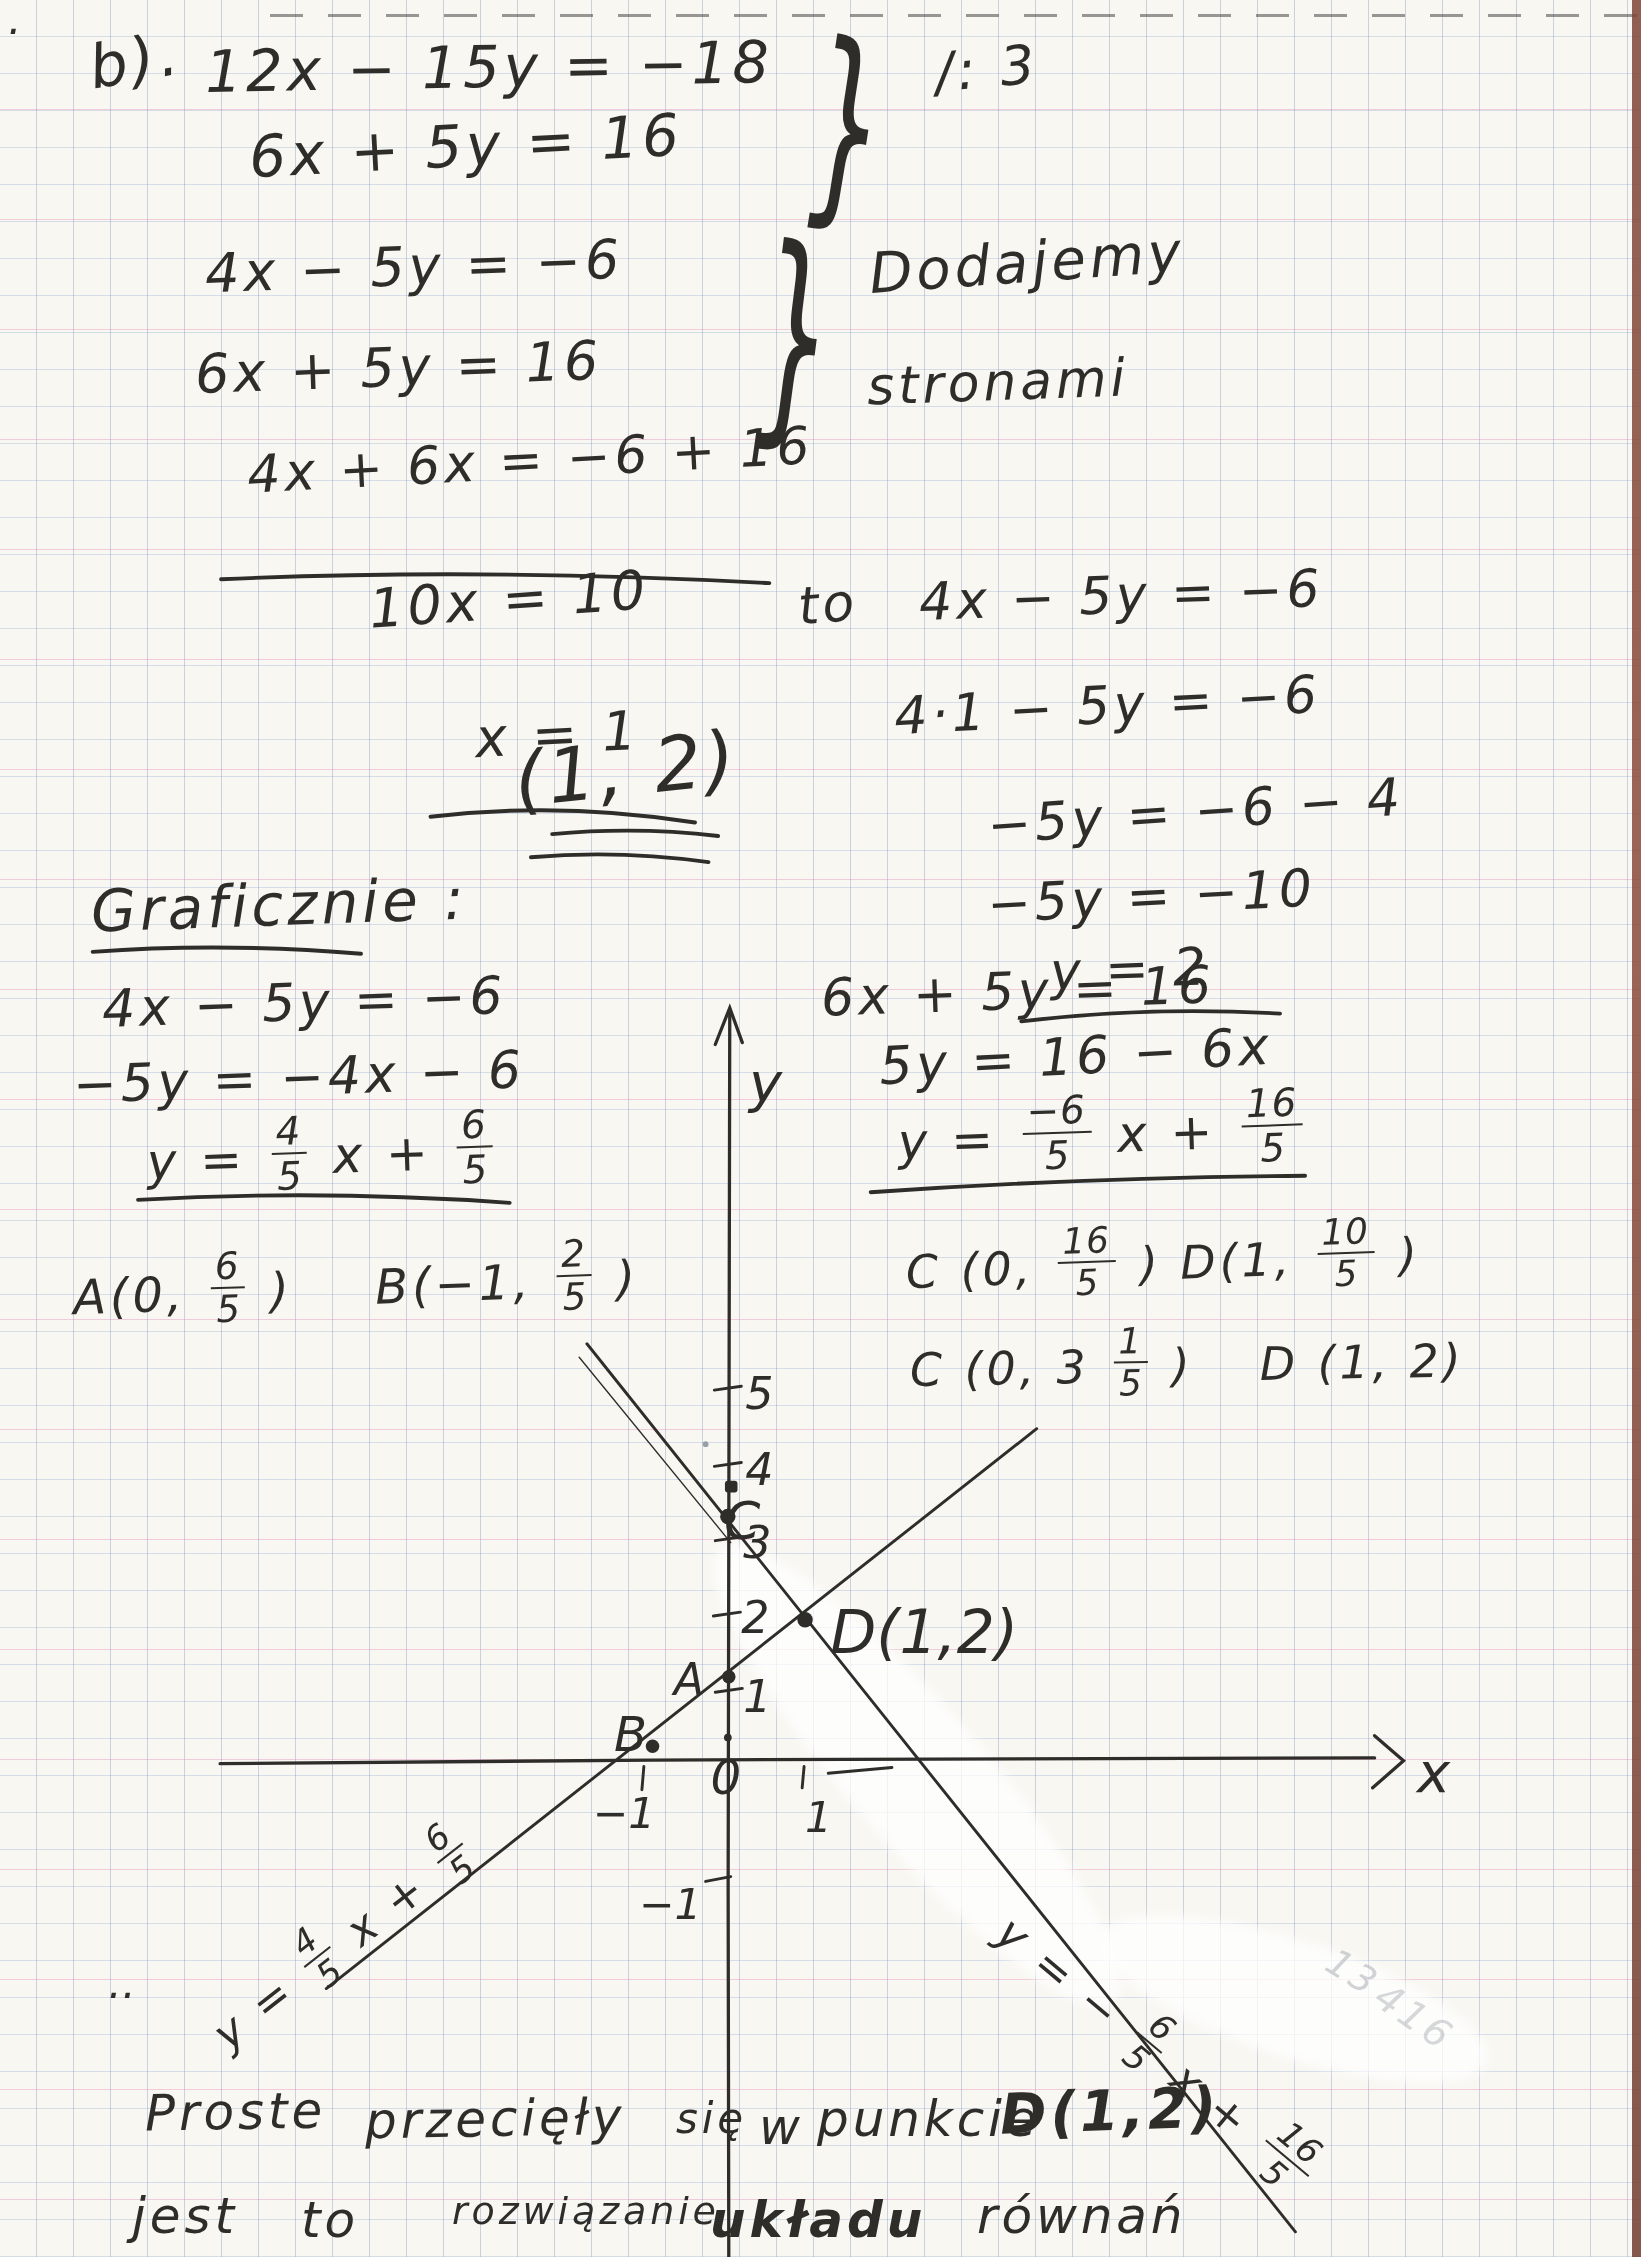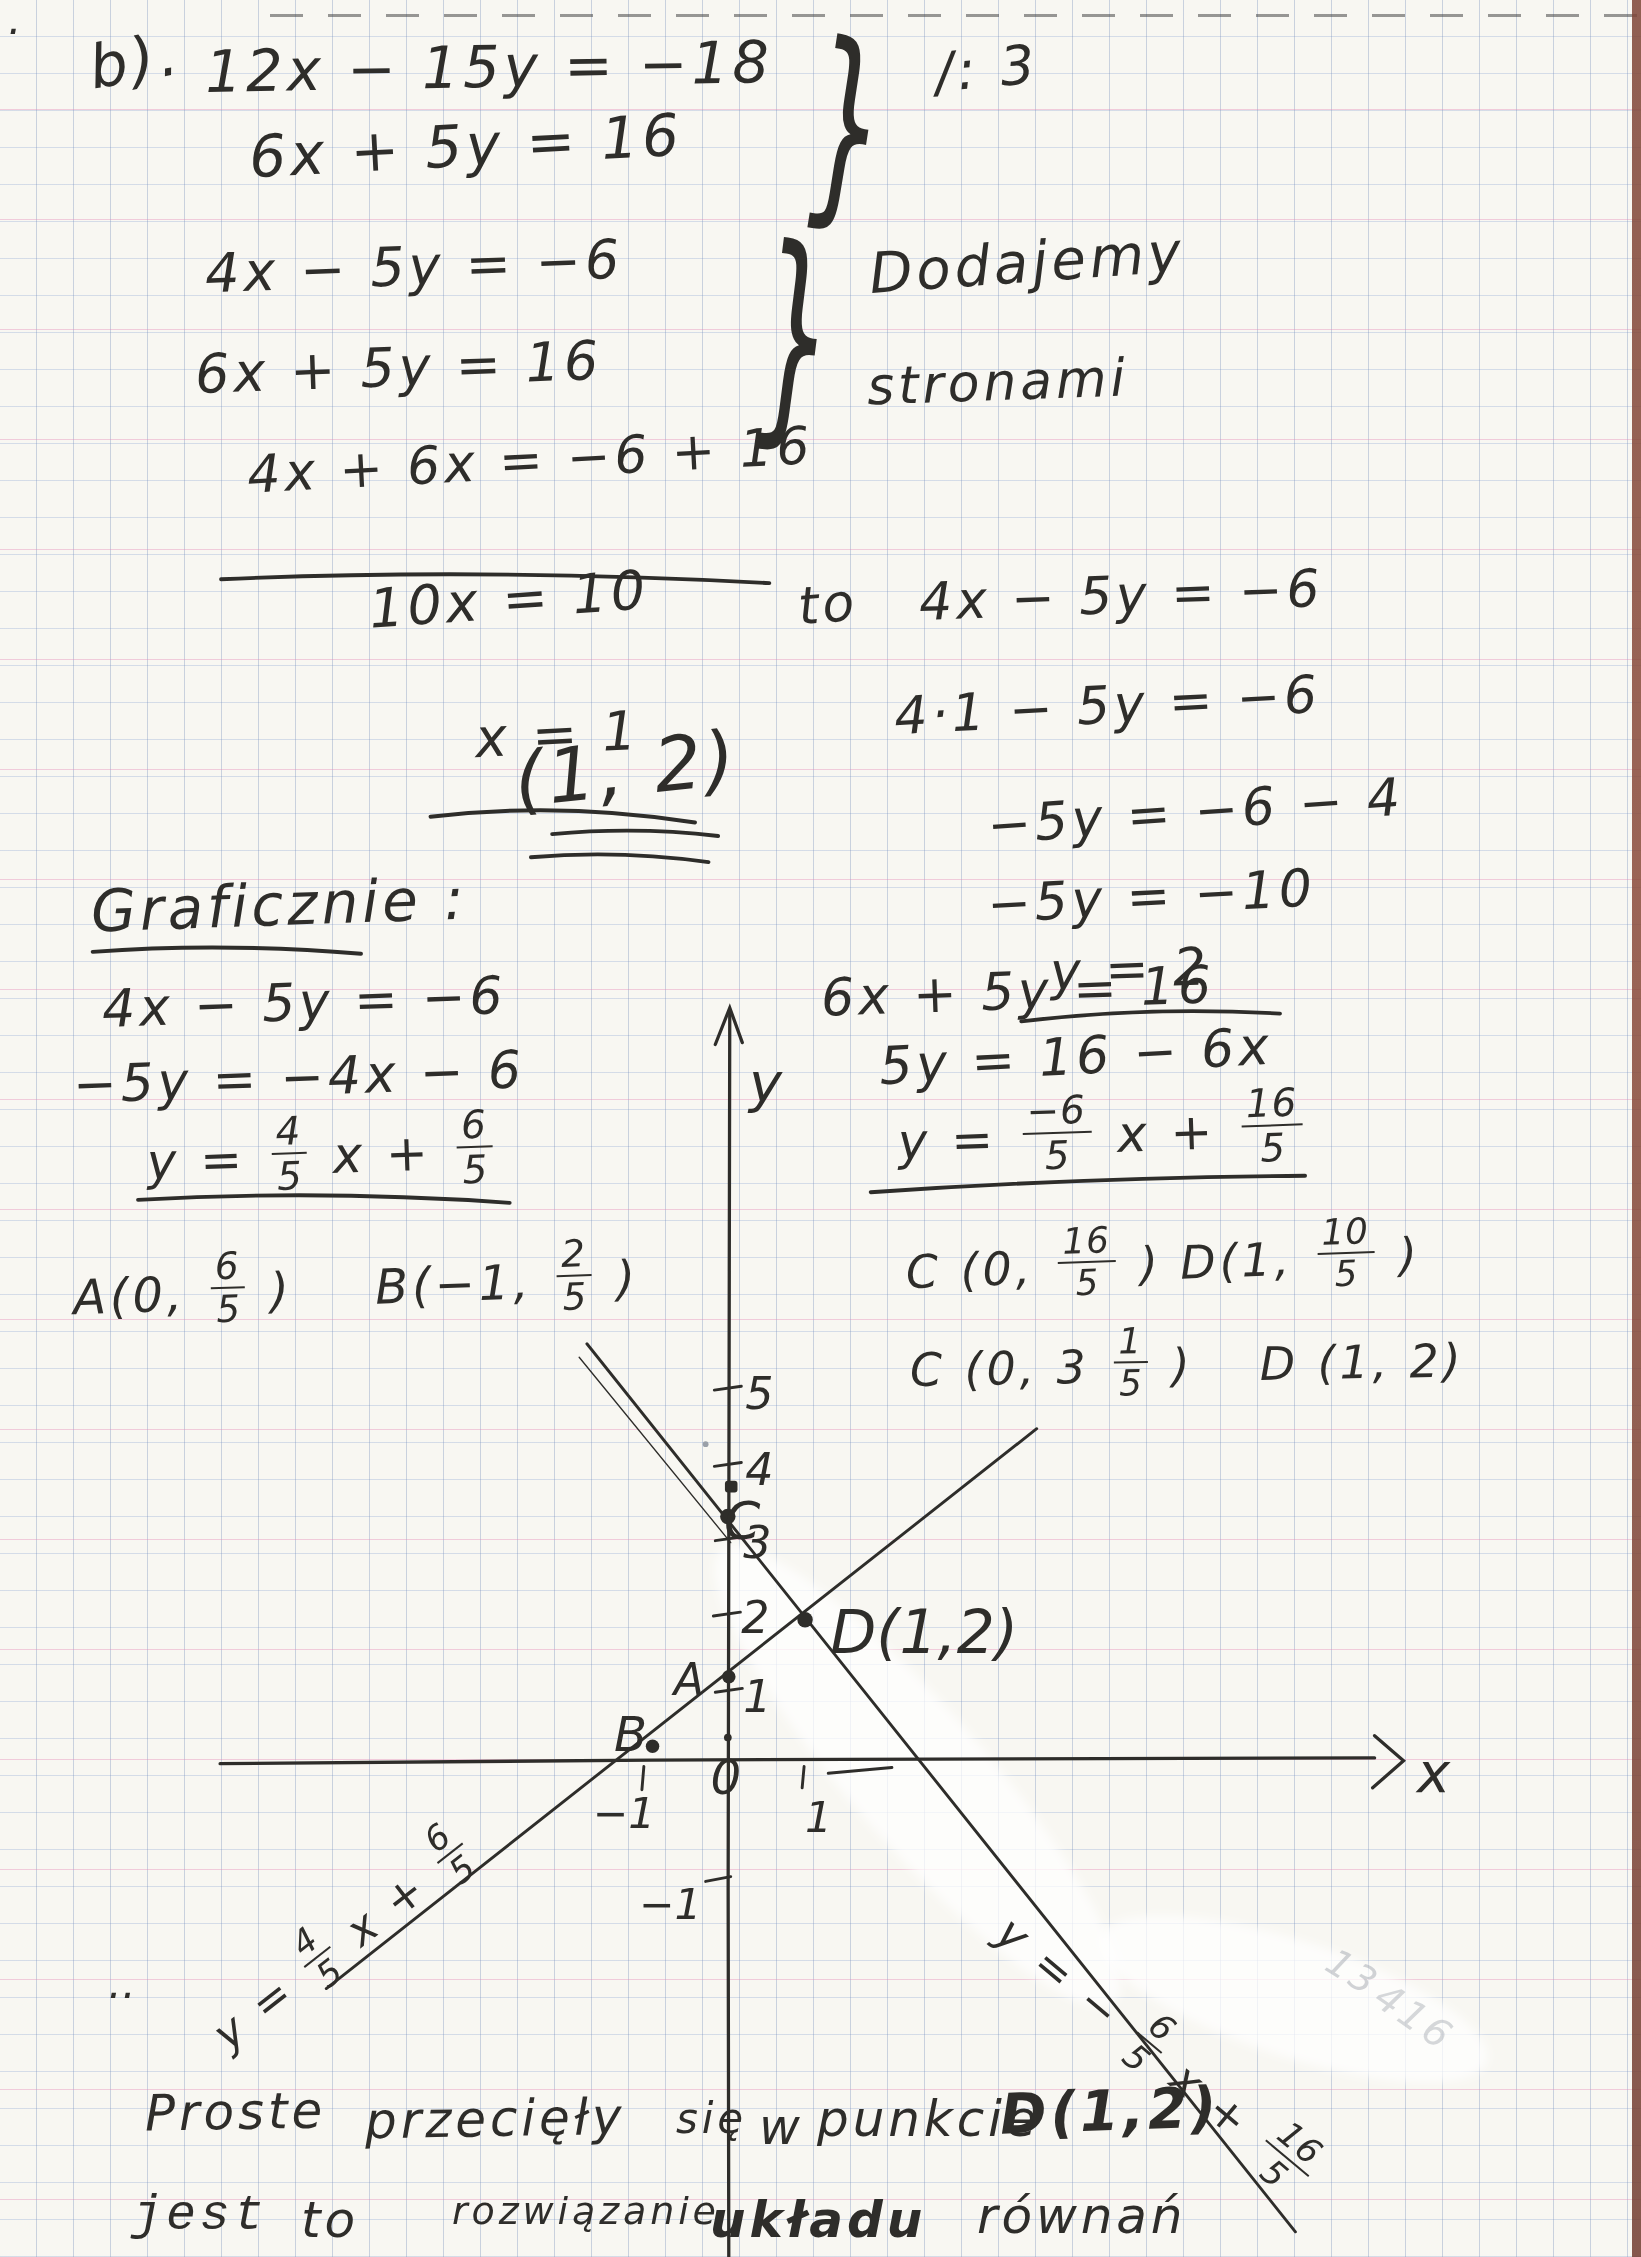--- a/index.html
+++ b/index.html
@@ -222,21 +222,21 @@
       <span class="den">5</span>
   </span>
 </div>
 
 <div class="hw" style="left:145px;top:2086px;font-size:50px;transform:rotate(-1deg);">Proste</div>
 <div class="hw" style="left:365px;top:2093px;font-size:50px;transform:rotate(-1deg);">przecięły</div>
 <div class="hw" style="left:676px;top:2097px;font-size:42px;">się</div>
 <div class="hw" style="left:759px;top:2101px;font-size:50px;">w</div>
 <div class="hw" style="left:817px;top:2093px;font-size:50px;text-align:right;">punkcie</div>
 <div class="hw" style="left:1000px;top:2082px;font-size:56px;font-weight:700;transform:rotate(-2deg);">D(1,2)</div>
-<div class="hw" style="left:132px;top:2190px;font-size:50px;font-family:Liberation Mono, monospace;">jest</div>
+<div class="hw" style="left:132px;top:2190px;font-size:50px;">jest</div>
 <div class="hw" style="left:301px;top:2194px;font-size:50px;">to</div>
 <div class="hw" style="left:452px;top:2192px;font-size:38px;">rozwiązanie</div>
 <div class="hw" style="left:710px;top:2194px;font-size:50px;font-weight:bold;">układu</div>
 <div class="hw" style="left:977px;top:2190px;font-size:50px;text-align:center;">równań</div>
 
 <div class="hw pencil" style="left:1325px;top:1954px;font-size:37px;transform:rotate(32deg);opacity:0.45;">13</div>
 <div class="hw pencil" style="left:1371px;top:1997px;font-size:39px;transform:rotate(35deg);opacity:0.4;">416</div>
 <div class="hw" style="left:108px;top:1962px;font-size:42px;">‥</div>
 <div class="hw" style="left:5.8px;top:9.7px;font-size:42px;">·</div>
 

